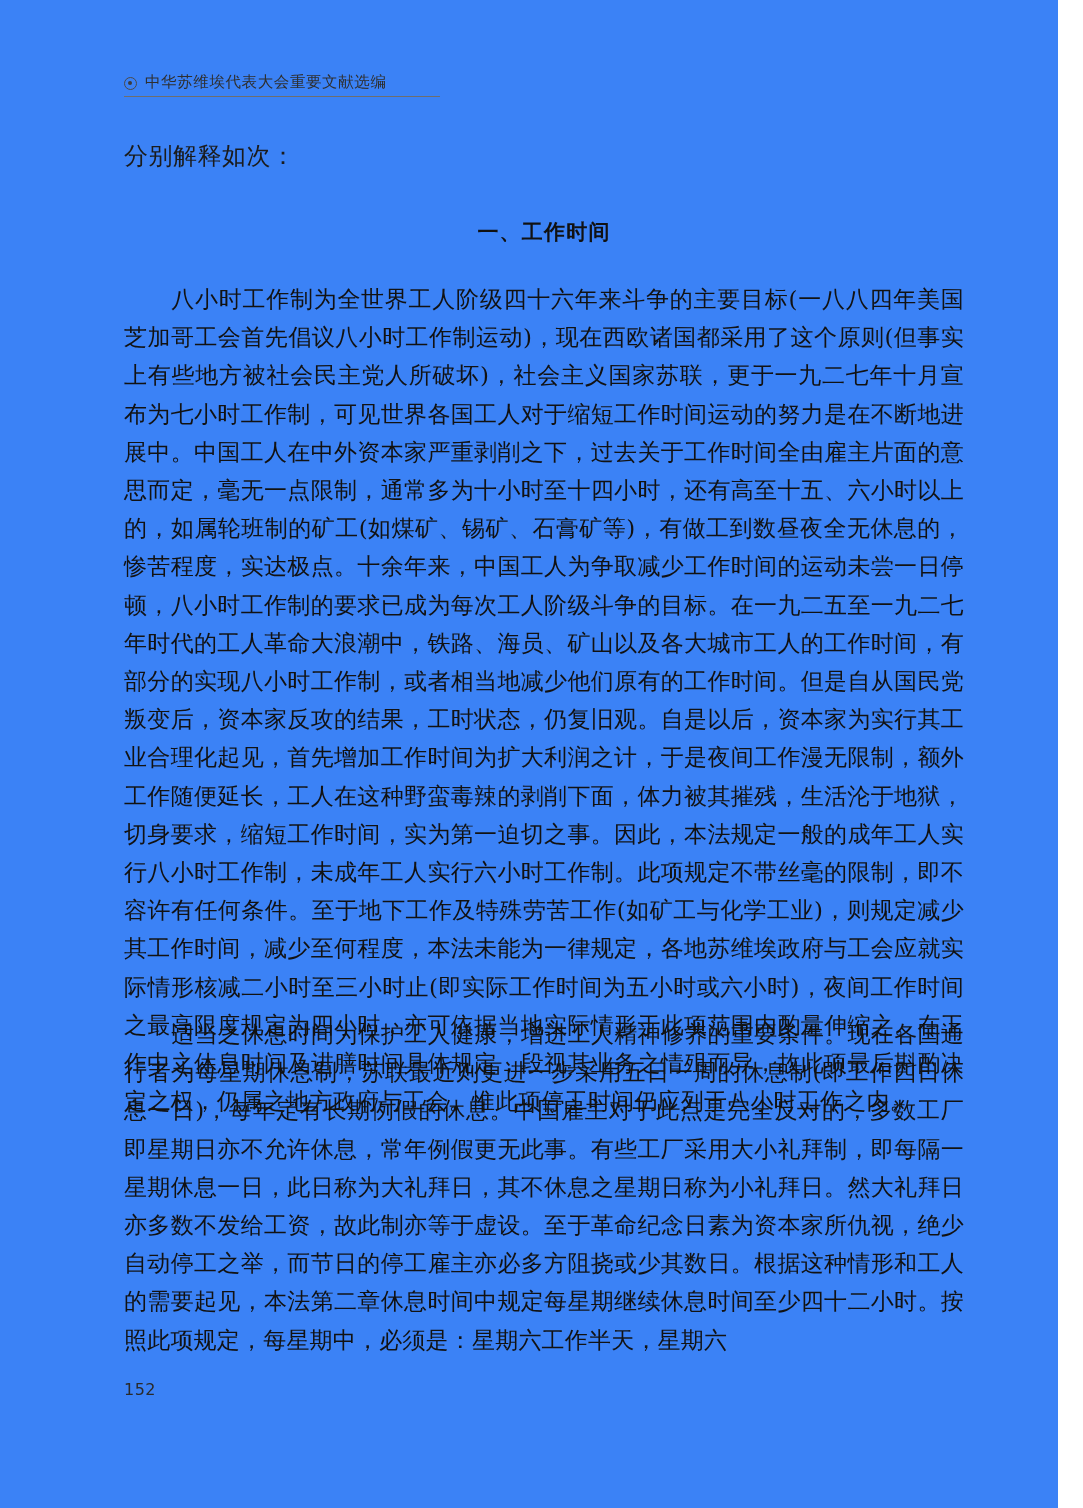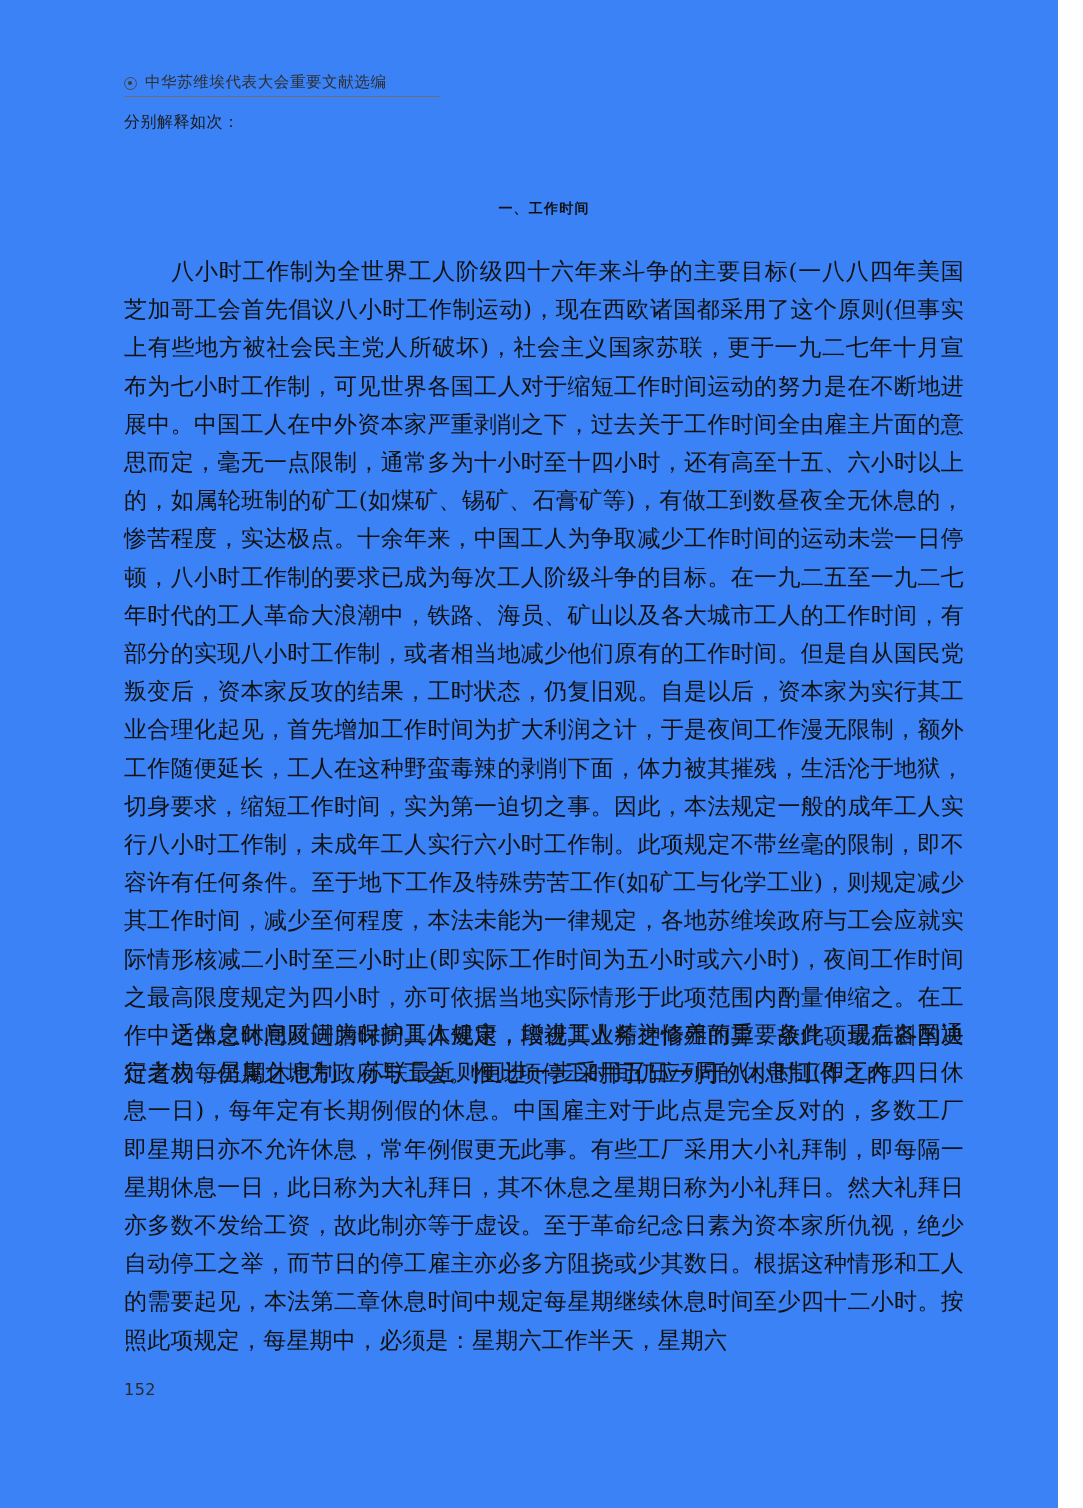--- a/index.html
+++ b/index.html
@@ -67,34 +67,35 @@
     top: 96px;
     left: 0;
     width: 316px;
     height: 1px;
     background: #6e6e6e;
   }
 
   
   .lead {
     position: absolute;
-    top: 112px;
+    top: 140px;
     left: 0;
-    font-size: 16px;
+    font-size: 24px;
     color: #1b1b1b;
     letter-spacing: 0.5px;
   }
 
   .section-title {
     font-family: "DejaVu Sans", sans-serif;
-    font-size: 14px;
+    font-size: 21px;
     font-weight: bold;
     color: #111;
     text-align: center;
     letter-spacing: 1.2px;
+    margin-top: 18px;
   }
 
   p.para {
     font-size: 23px;
     line-height: 38.2px;
     color: #121212;
     margin: 0;
     text-align: justify;
     text-justify: inter-character;
     letter-spacing: 0.2px;

